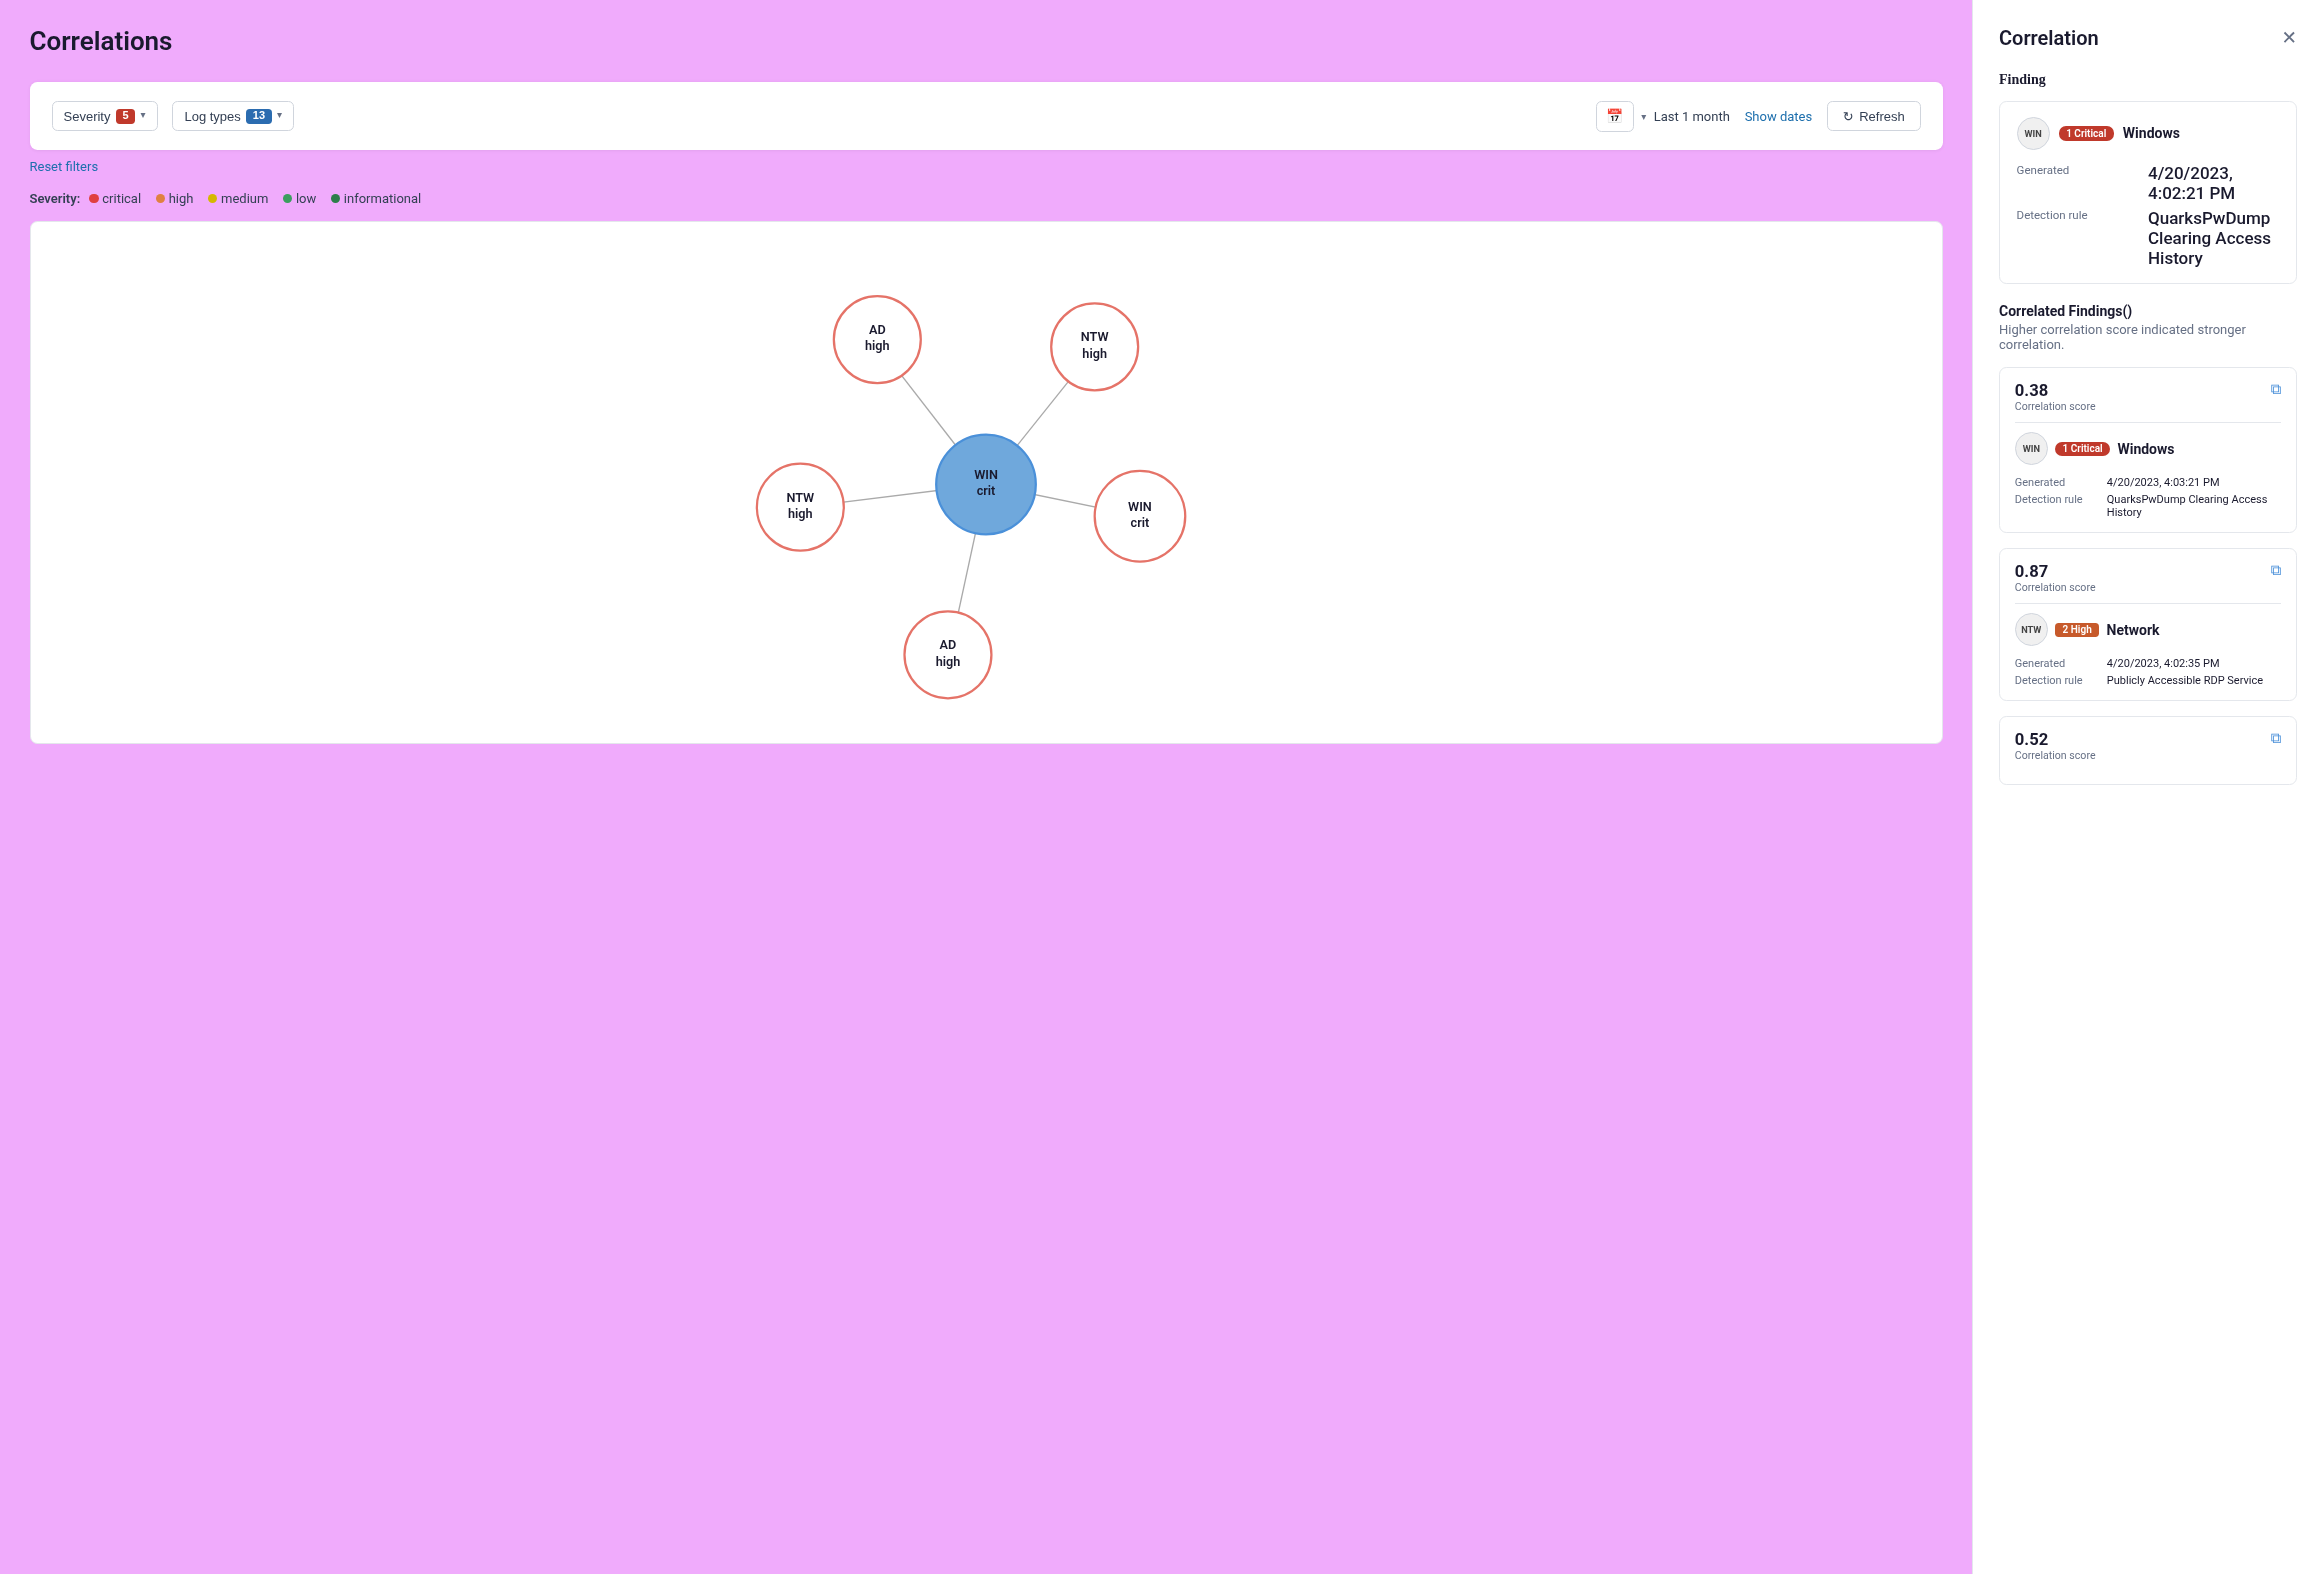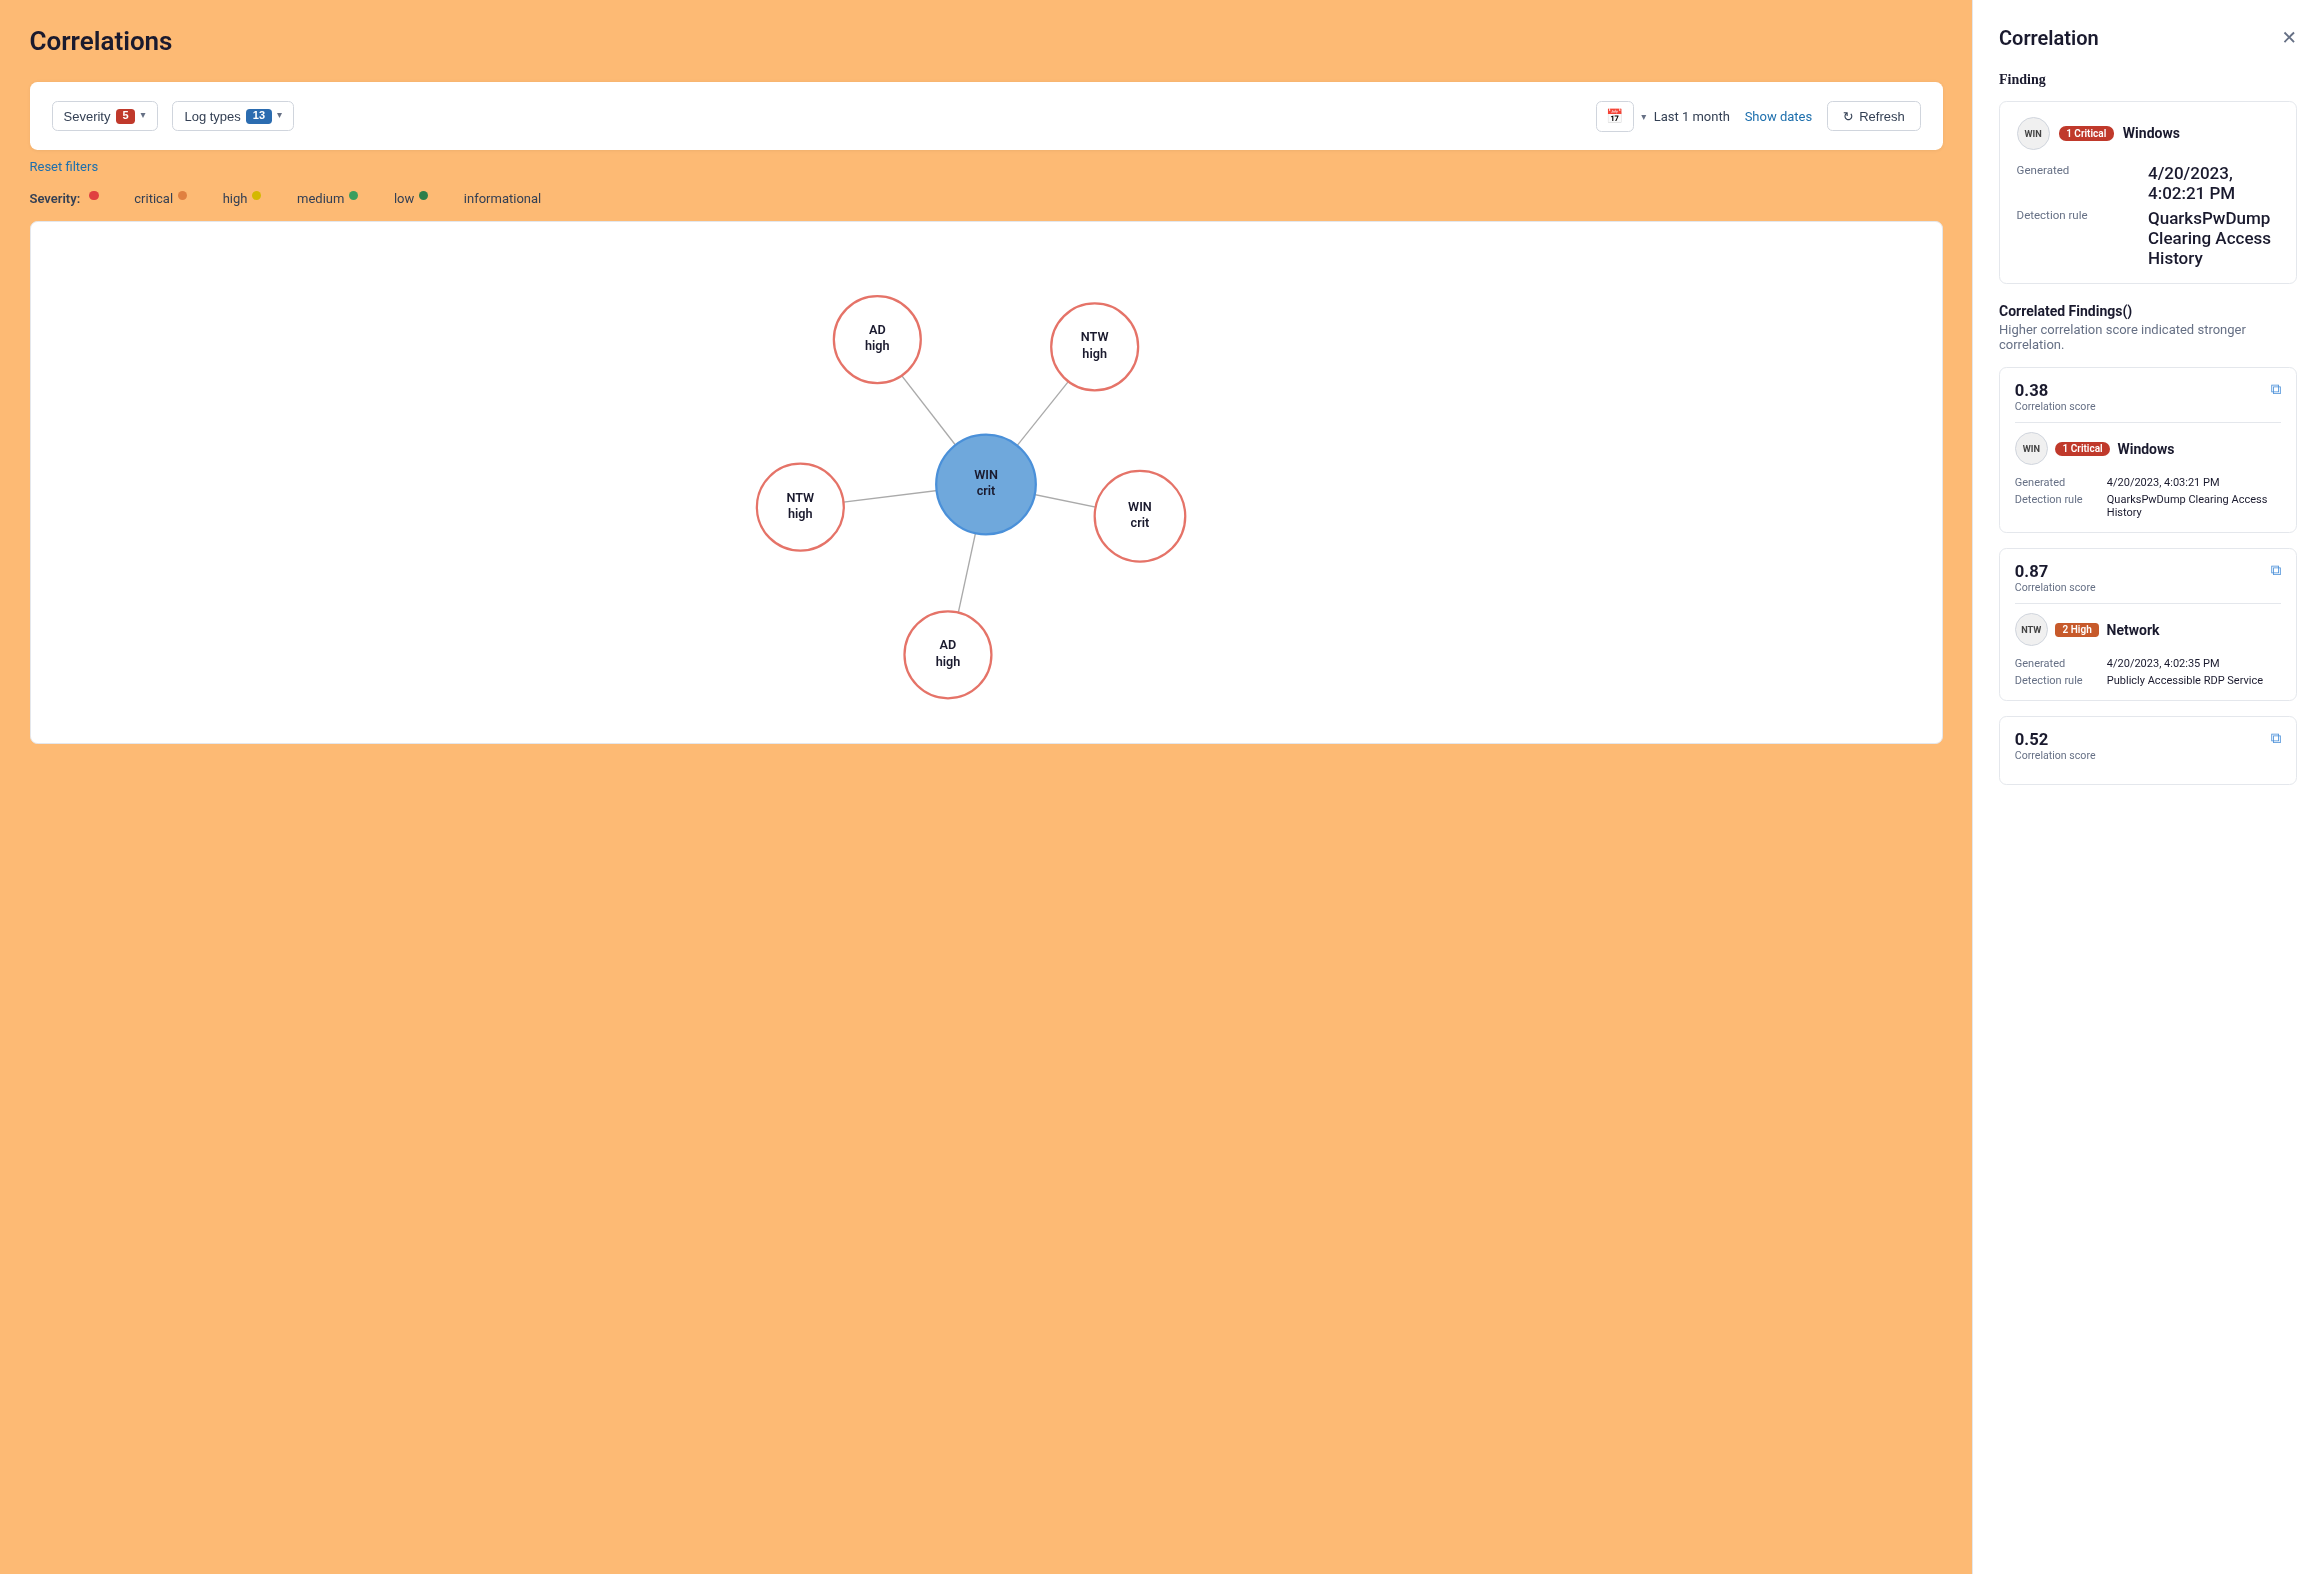--- a/index.html
+++ b/index.html
@@ -9,21 +9,21 @@
       display: flex;
       height: 100vh;
       overflow: hidden;
     }
 
     
     .main-panel {
       flex: 1;
       padding: 26px 29.5px;
       overflow-y: auto;
-      background: #fdba74;
+      background: #f0abfc;
     }
 
     .page-title {
       font-size: 26px;
       font-weight: 600;
       color: #1a1a2e;
       margin-bottom: 26px;
     }
 
     .filter-bar {
@@ -139,23 +139,22 @@
     .dot {
       display: inline-block;
       width: 9.2px;
       height: 9.2px;
       border-radius: 50%;
       margin-right: 3.7px;
     }
 
     .sev-item {
       display: flex;
-      align-items: flex-start;
-      margin-right: 1px;
-      gap: 32px;
+      align-items: center;
+      margin-right: 11px;
     }
 
     .graph-container {
       background: #fff;
       border: 1.4px solid #e4e7ec;
       border-radius: 7.4px;
       padding: 18.5px;
       min-height: 480px;
       position: relative;
       overflow: hidden;

